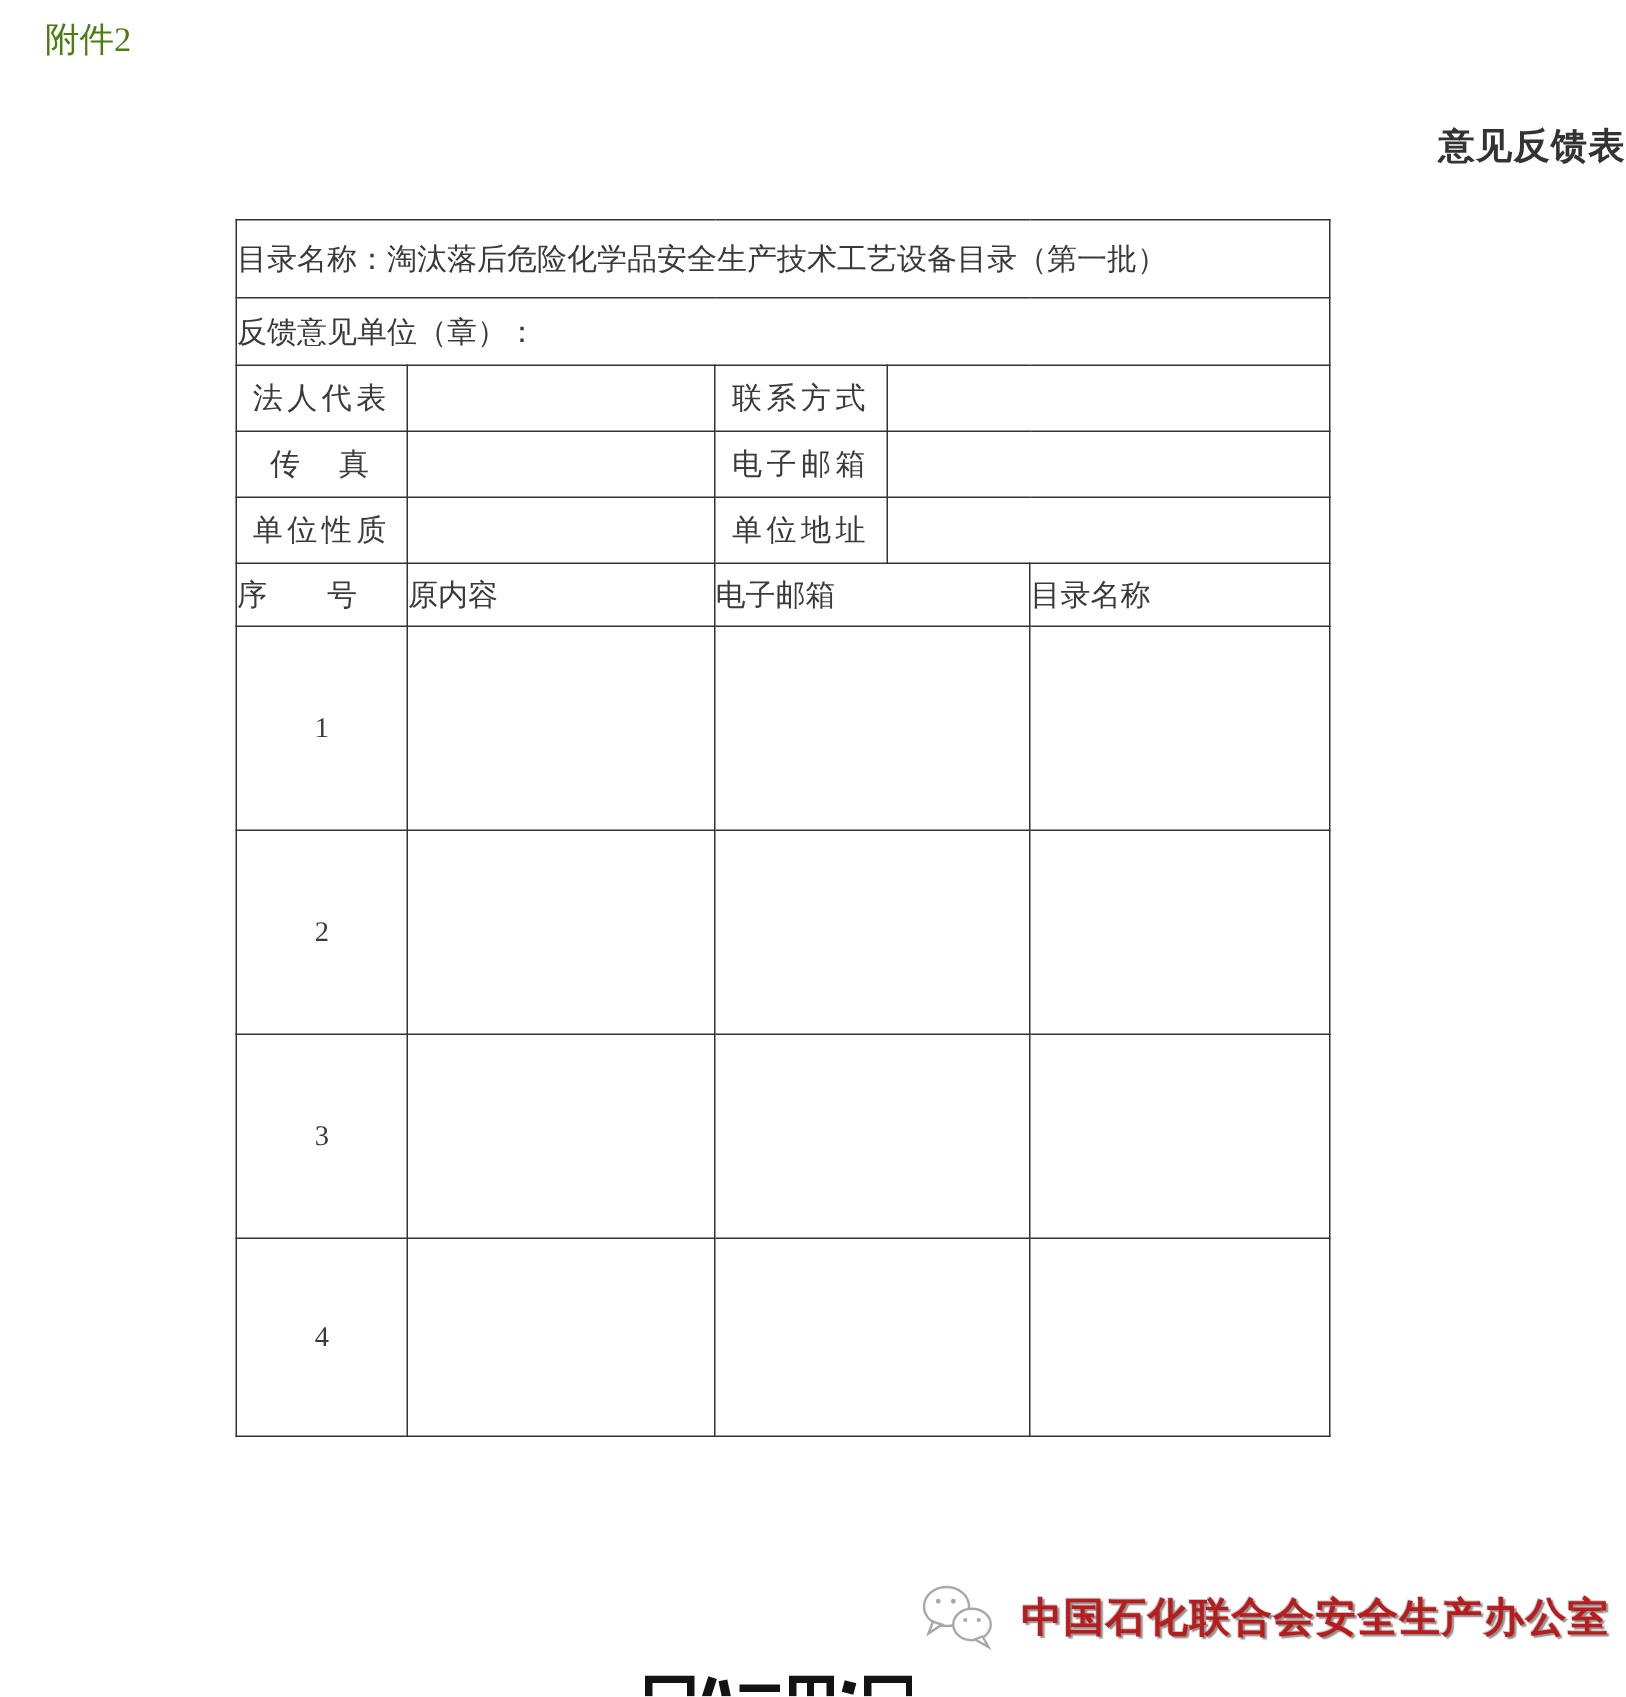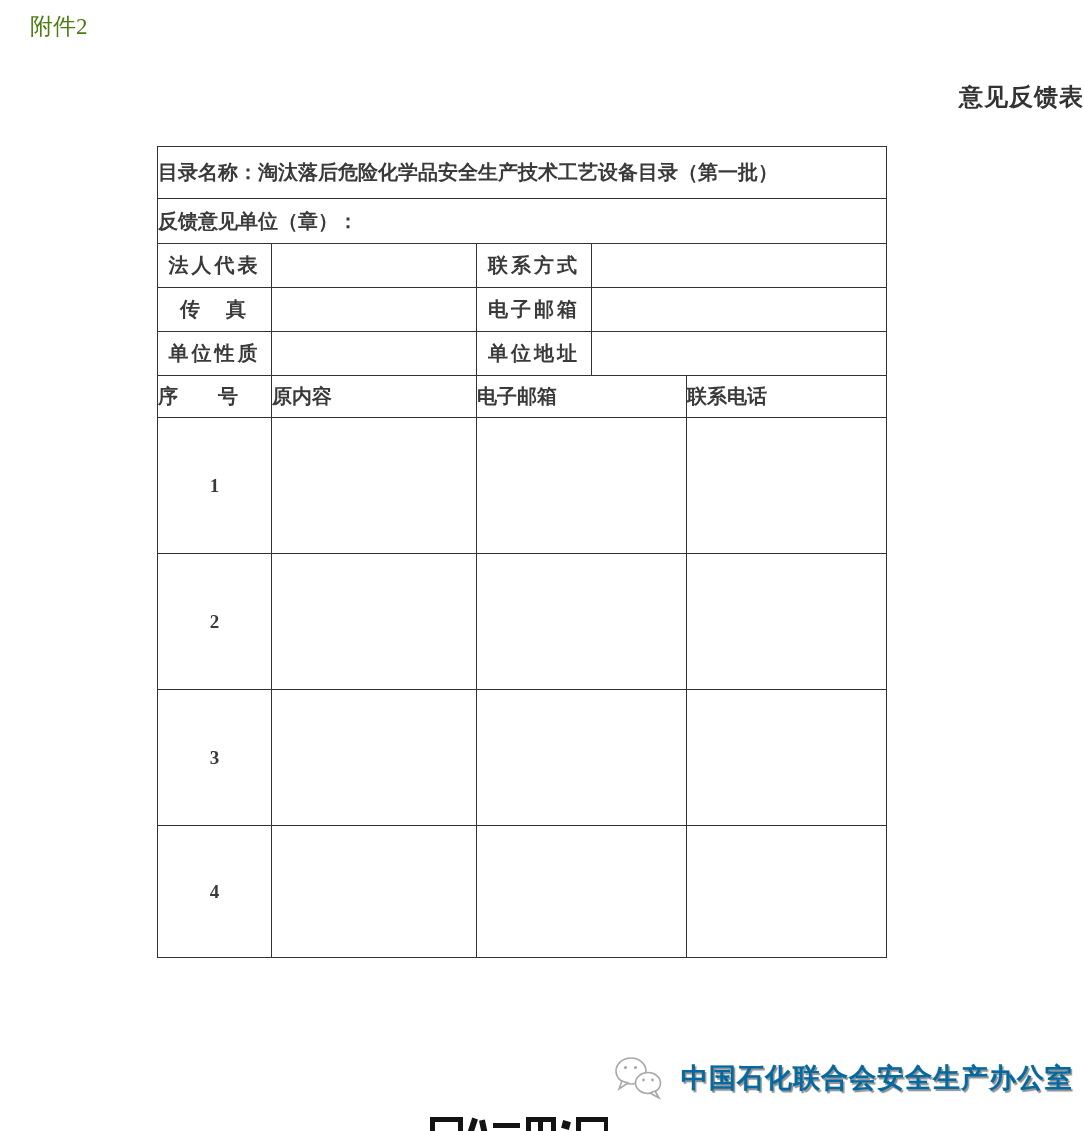--- a/index.html
+++ b/index.html
@@ -16,21 +16,21 @@
     position:absolute; left:30px; top:11px;
     font-size:23px; color:#4d7c0f;
   }
   .doc-title {
     position:absolute; left:0; top:81px; width:100%;
     text-align:right; font-size:24px; font-weight:bold;
     letter-spacing:1px; color:#333333;
   }
   table.form {
     position:absolute; left:157px; top:146px;
-    width:729px; border-collapse:collapse; table-layout:fixed;font-weight:bold;
+    width:729px; border-collapse:collapse; table-layout:fixed;
   }
   table.form td {
     border:1px solid #333333;
     vertical-align:middle;
     font-size:20px; color:#3a3a3a;
     padding:0;
     overflow:hidden;
   }
   td.cell-left { text-align:left; padding-left:13px; }
   td.cell-center { text-align:left; }
@@ -44,21 +44,21 @@
   tr.r-item td.num { text-align:center; font-size:19px; }
 
   .watermark {
     position:absolute; left:612px; top:1055px;
     display:flex; align-items:center; gap:13px;
     white-space:nowrap;
   }
   .watermark-text {
     font-family:"Liberation Sans","DejaVu Sans",sans-serif;
     font-size:27px; font-weight:bold; letter-spacing:1px;
-    color:#0369a1;
+    color:#b91c1c;
     text-shadow:1.5px 1.5px 1px #8f8f8f, -0.5px -0.5px 0 #c4c4c4;
   }
   .wechat-icon svg { display:block; }
 
   .clip-frag {
     position:absolute; left:430px; top:1117px;
     width:178px; height:14px; overflow:hidden;
     display:flex; align-items:flex-start; gap:6px;
   }
   .clip-frag span { flex:none; display:block; }
@@ -116,21 +116,21 @@
       <td class="lbl">单位性质</td>
       <td></td>
       <td class="lbl">单位地址</td>
       <td colspan="2"></td>
     </tr>
 
     <tr class="r-head">
       <td class="cell-center">序　　号</td>
       <td class="cell-center">原内容</td>
       <td colspan="2" class="cell-center">电子邮箱</td>
-      <td class="cell-center">联系电话</td>
+      <td class="cell-center">目录名称</td>
     </tr>
 
     <tr class="r-item">
       <td class="num">1</td>
       <td></td>
       <td colspan="2"></td>
       <td></td>
     </tr>
 
     <tr class="r-item">

